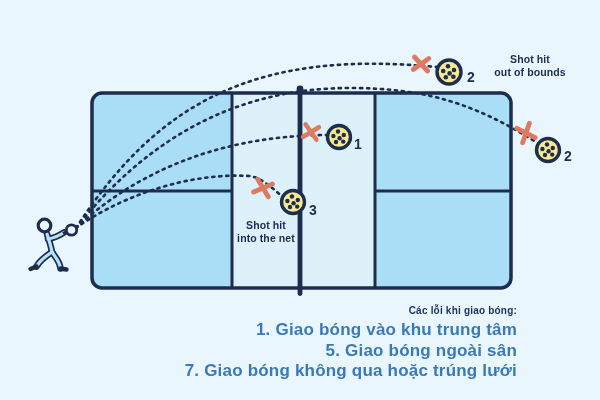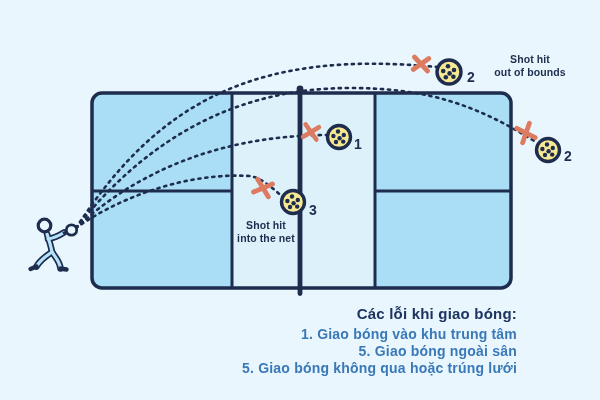--- a/index.html
+++ b/index.html
@@ -29,28 +29,28 @@
     font-weight: 800;
   }
   .legend {
     position: absolute;
     top: 305px;
     right: 83px;
     text-align: right;
   }
   .legend-heading {
     color: #1d3461;
-    font-size: 15px;
+    font-size: 10px;
     font-weight: 800;
     margin-bottom: 4px;
     letter-spacing: 0.2px;
   }
   .legend-item {
     color: #3a79b8;
-    font-size: 14px;
+    font-size: 17px;
     font-weight: 700;
     line-height: 1.22;
     letter-spacing: 0.2px;
   }
 </style>
 </head>
 <body>
 
 <div class="stage">
 
@@ -169,16 +169,16 @@
 
   <div class="num" style="left:354px; top:136px;">1</div>
   <div class="num" style="left:467px; top:69px;">2</div>
   <div class="num" style="left:564px; top:148px;">2</div>
   <div class="num" style="left:309px; top:202px;">3</div>
 
   <div class="legend">
     <div class="legend-heading">Các lỗi khi giao bóng:</div>
     <div class="legend-item">1. Giao bóng vào khu trung tâm</div>
     <div class="legend-item">5. Giao bóng ngoài sân</div>
-    <div class="legend-item">5. Giao bóng không qua hoặc trúng lưới</div>
+    <div class="legend-item">7. Giao bóng không qua hoặc trúng lưới</div>
   </div>
 
 </div>
 
 </body></html>

